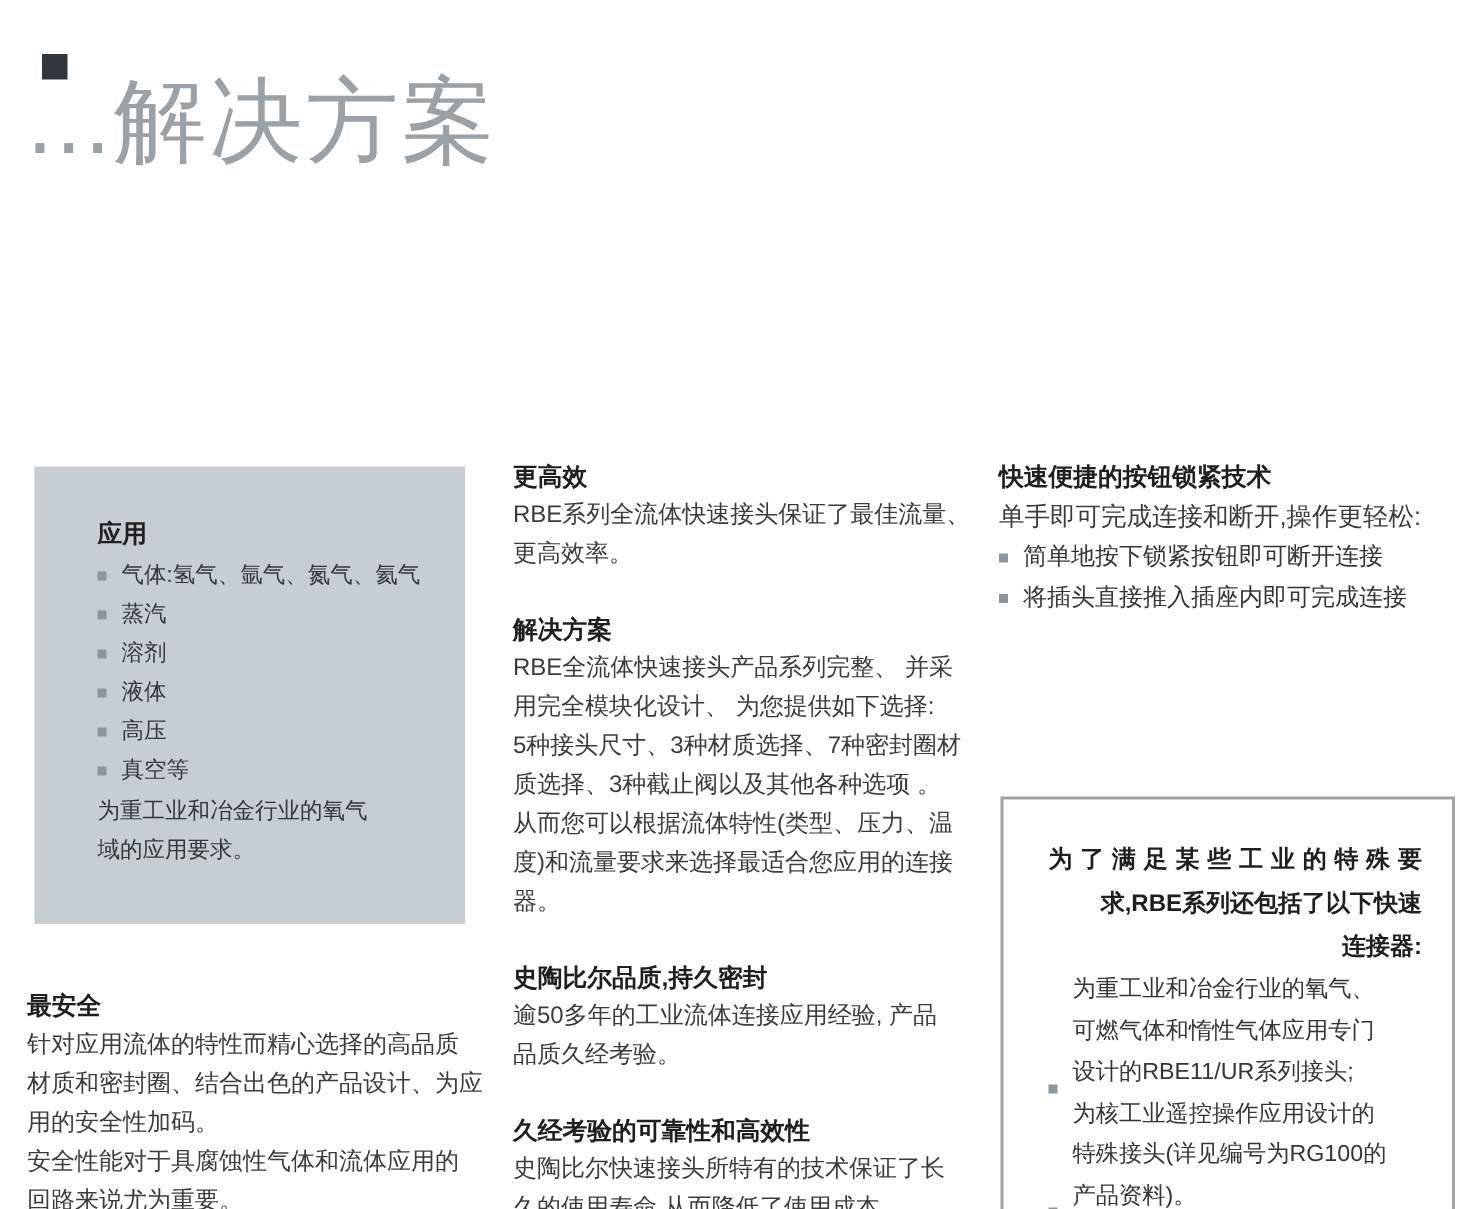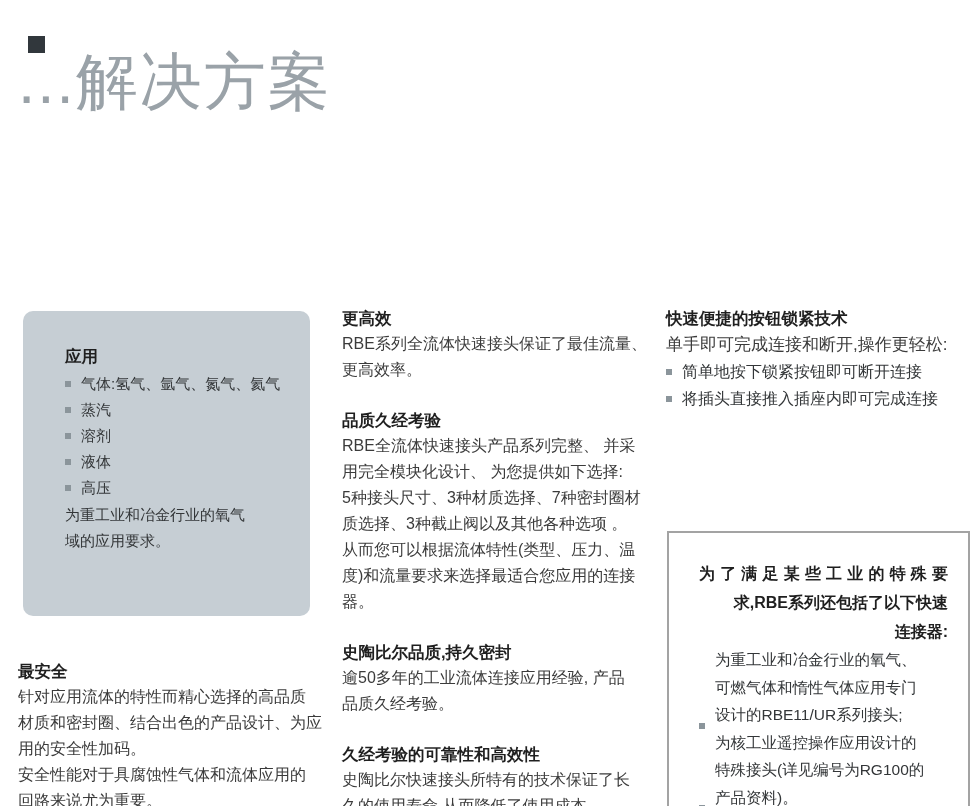--- a/index.html
+++ b/index.html
@@ -32,21 +32,20 @@
   .pre { white-space: pre-line; }
 
   
   .app-box {
     position: absolute;
     left: 23px; top: 283px;
     width: 287px; height: 305px;
     box-sizing: border-box;
     background: #c6ced4;
     padding: 32px 18px 0 42px;
-    border-radius: 10px;
   }
   .app-heading {
     font-size: 16.5px;
     font-weight: bold;
     color: #1f1f1f;
     line-height: 26px;
     margin: 0 0 2px 0;
   }
   .bullet-list { list-style: none; margin: 0; padding: 0; }
   .bullet-item {
@@ -151,20 +150,24 @@
         <span class="bullet-square"></span>
         <span>溶剂</span>
       </li>
       <li class="bullet-item">
         <span class="bullet-square"></span>
         <span>液体</span>
       </li>
       <li class="bullet-item">
         <span class="bullet-square"></span>
         <span>高压</span>
+      </li>
+      <li class="bullet-item">
+        <span class="bullet-square"></span>
+        <span>真空等</span>
       </li>
     </ul>
     <div class="app-footer pre">为重工业和冶金行业的氧气
 域的应用要求。</div>
   </div>
 
   <div class="safety-section">
     <p class="section-heading">最安全</p>
     <p class="section-body pre">针对应用流体的特性而精心选择的高品质
 材质和密封圈、结合出色的产品设计、为应
@@ -173,21 +176,21 @@
 回路来说尤为重要。</p>
   </div>
 
   <div class="col-mid">
     <div class="section">
       <p class="section-heading">更高效</p>
       <p class="section-body pre">RBE系列全流体快速接头保证了最佳流量、
 更高效率。</p>
     </div>
     <div class="section">
-      <p class="section-heading">品质久经考验</p>
+      <p class="section-heading">解决方案</p>
       <p class="section-body pre">RBE全流体快速接头产品系列完整、 并采
 用完全模块化设计、 为您提供如下选择:
 5种接头尺寸、3种材质选择、7种密封圈材
 质选择、3种截止阀以及其他各种选项 。
 从而您可以根据流体特性(类型、压力、温
 度)和流量要求来选择最适合您应用的连接
 器。</p>
     </div>
     <div class="section">
       <p class="section-heading">史陶比尔品质,持久密封</p>

